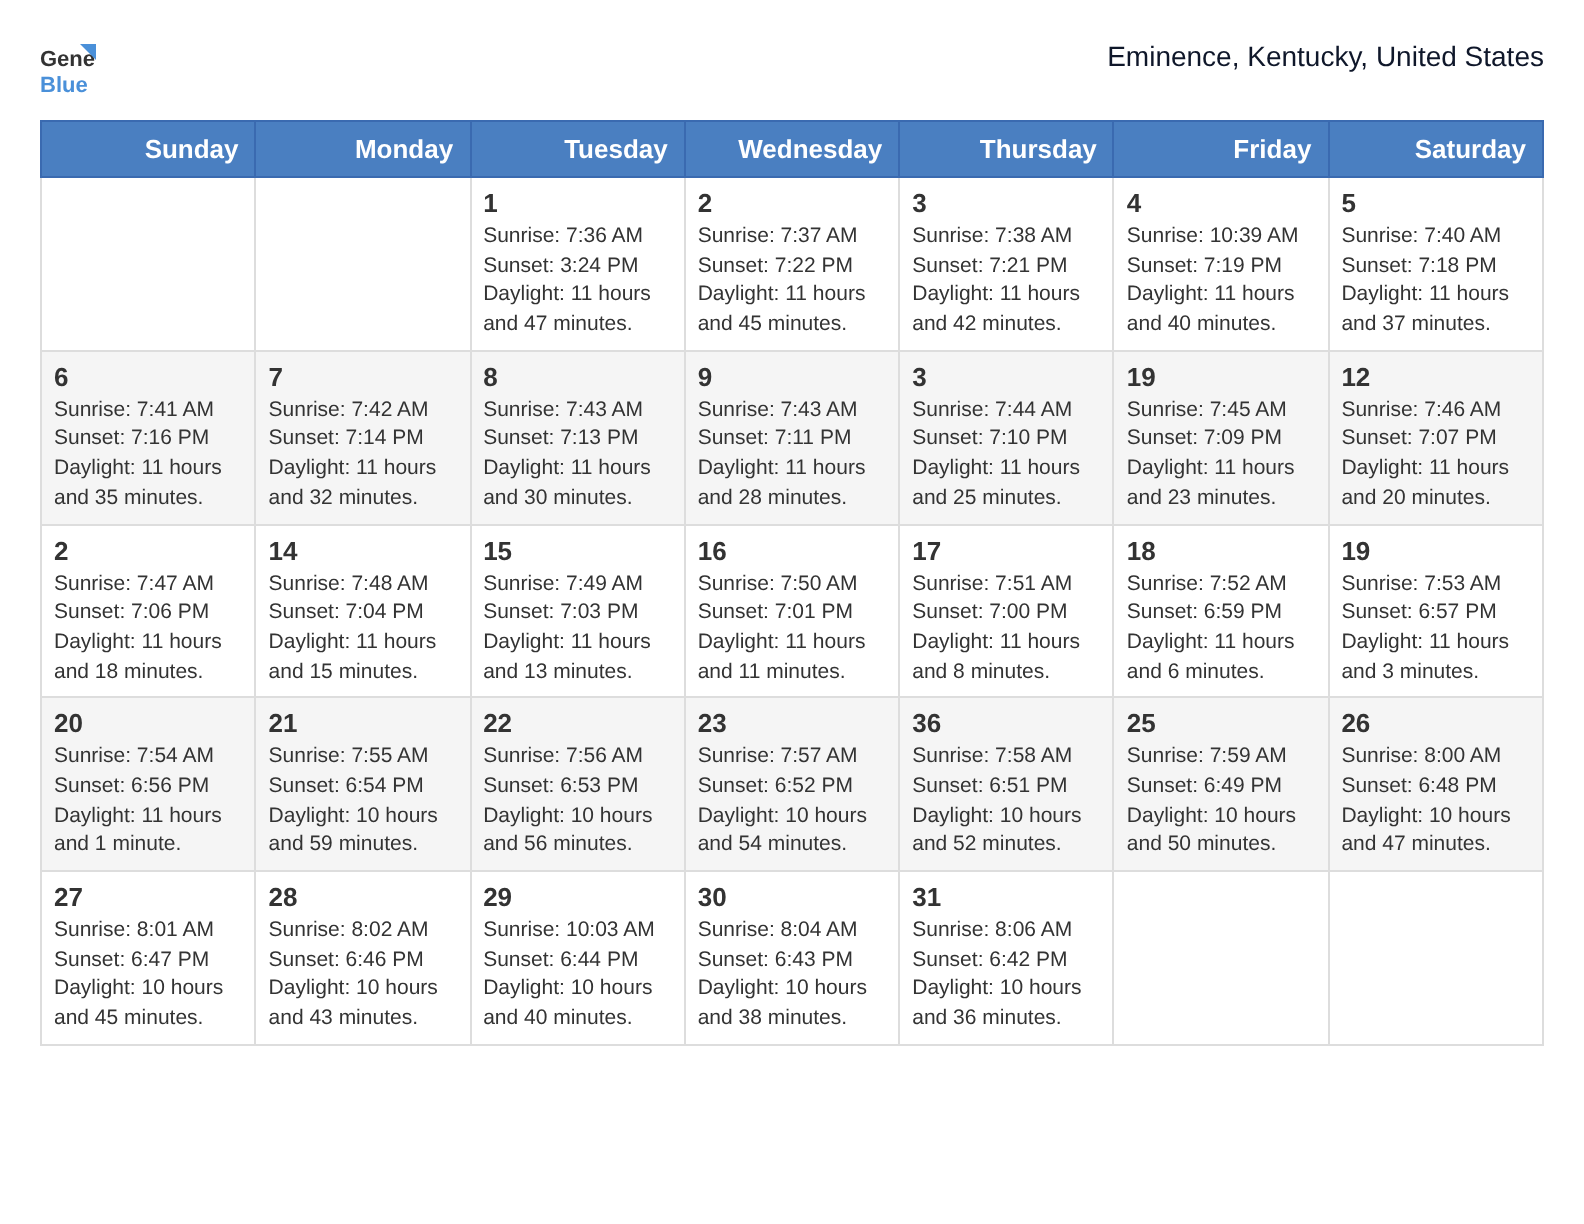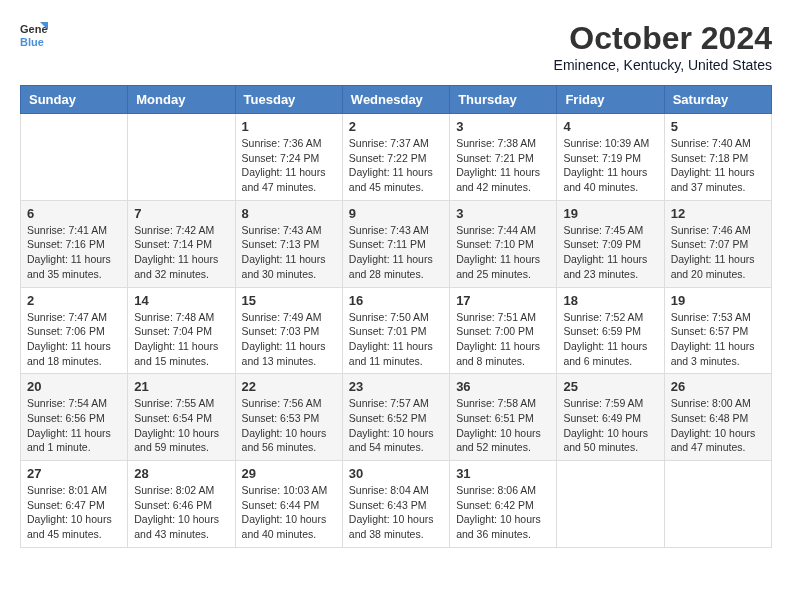--- a/index.html
+++ b/index.html
@@ -38,21 +38,21 @@
       color: #0f172a;
     }
     .calendar-table {
       width: 100%;
       border-collapse: collapse;
       border: 1px solid #ccc;
     }
     .calendar-table th {
       background-color: #4a7fc1;
       color: #fff;
-      text-align: left;
+      text-align: right;
       padding: 6px 8px;
       font-size: 13px;
       border: 1px solid #3a6ab0;
     }
     .calendar-table td {
       border: 1px solid #ddd;
       vertical-align: top;
       padding: 5px 6px;
       font-size: 11px;
       color: #333;
@@ -84,21 +84,20 @@
 
 <div class="header-section">
   <div class="logo">
     <svg class="logo-icon" viewBox="0 0 28 28" xmlns="http://www.w3.org/2000/svg">
       <text x="0" y="13" font-size="11" font-weight="bold" fill="#333">General</text>
       <text x="0" y="26" font-size="11" font-weight="bold" fill="#4a90d9">Blue</text>
       <polygon points="20,2 28,10 28,2" fill="#4a90d9"></polygon>
     </svg>
   </div>
   <div class="title-section">
-    <div class="month-year">October 2024</div>
     <div class="location">Eminence, Kentucky, United States</div>
   </div>
 </div>
 
 <table class="calendar-table">
   <thead>
     <tr id="weekday-header">
         <th>Sunday</th>
         <th>Monday</th>
         <th>Tuesday</th>
@@ -108,21 +107,21 @@
         <th>Saturday</th>
       </tr>
   </thead>
   <tbody id="calendar-body">
       <tr>
         <td class="empty-cell"></td>
         <td class="empty-cell"></td>
         <td>
           <span class="day-number">1</span>
           <div class="day-info">Sunrise: 7:36 AM
-Sunset: 7:24 PM
+Sunset: 3:24 PM
 Daylight: 11 hours and 47 minutes.</div>
         </td>
         <td>
           <span class="day-number">2</span>
           <div class="day-info">Sunrise: 7:37 AM
 Sunset: 7:22 PM
 Daylight: 11 hours and 45 minutes.</div>
         </td>
         <td>
           <span class="day-number">3</span>

